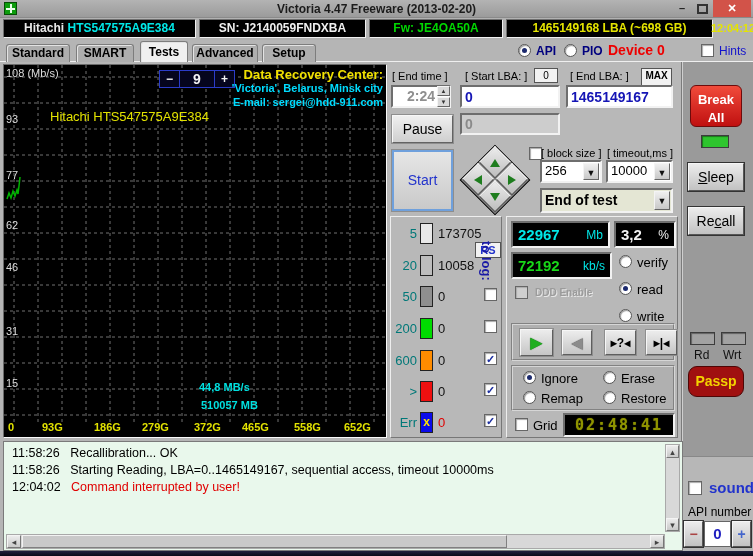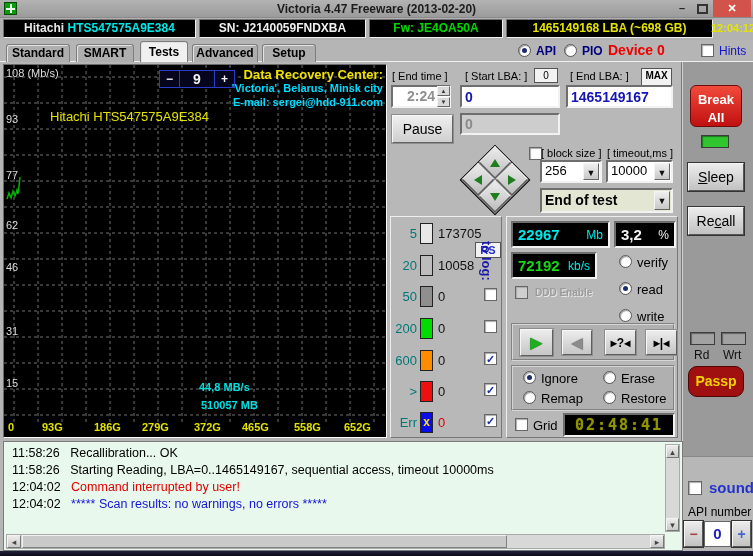--- a/index.html
+++ b/index.html
@@ -220,20 +220,21 @@
 
     <div class="field abs" style="left:3px;top:23px;width:60px;height:23px;color:#8f8f8f;text-align:center;line-height:19px;">2:24</div>
     <div class="spinbtn abs" style="left:49px;top:24px;width:13px;height:10px;">▲</div>
     <div class="spinbtn abs" style="left:49px;top:35px;width:13px;height:10px;">▼</div>
     <input class="field abs" style="left: 72px; top: 23px; width: 100px; height: 23px;" value="0">
     <input class="field abs" style="left: 178px; top: 23px; width: 107px; height: 23px;" value="1465149167">
 
     <div class="btn abs" style="left:4px;top:53px;width:61px;height:28px;line-height:26px;font-size:14px;">Pause</div>
     <input class="field dis abs" style="left: 72px; top: 51px; width: 100px; height: 22px;" readonly="" value="0">
 
+    <div id="start-btn" class="abs" style="left:4px;top:88px;width:61px;height:61px;line-height:57px;">Start</div>
     <div class="abs" style="left:72px;top:83px;width:70px;height:70px;">
       <div class="dpad-rot abs">
         <div class="dcell" style="left:0;top:0;">
             <div class="tri up"></div>
           </div>
         <div class="dcell" style="left:24px;top:0;">
             <div class="tri rt"></div>
           </div>
         <div class="dcell" style="left:0;top:24px;">
             <div class="tri lf"></div>
@@ -293,21 +294,21 @@
 
     <div class="panel abs" style="left:118px;top:154px;width:172px;height:222px;">
       <div class="lcd abs" style="left:4px;top:4px;width:99px;height:27px;">
         <span class="v" style="color: rgb(0, 232, 232);">22967</span>
         <span class="u" style="color: rgb(0, 232, 232);">Mb</span>
       </div>
       <div class="lcd abs" style="left:107px;top:4px;width:62px;height:27px;">
         <span class="v" style="color: rgb(242, 242, 242);">3,2</span>
         <span class="u" style="color: rgb(242, 242, 242);">%</span>
       </div>
-      <div class="lcd abs" style="left:4px;top:35px;width:86px;height:27px;">
+      <div class="lcd abs" style="left:4px;top:35px;width:101px;height:27px;">
         <span class="v" style="color: rgb(24, 216, 24);">72192</span>
         <span class="u" style="color:#00e8e8;">kb/s</span>
       </div>
       <div class="radio abs" style="left:112px;top:38px;"></div>
       <span class="rlabel abs" style="left:130px;top:38px;">verify</span>
       <div class="radio sel abs" style="left:112px;top:65px;"></div>
       <span class="rlabel abs" style="left:130px;top:65px;">read</span>
       <div class="radio abs" style="left:112px;top:92px;"></div>
       <span class="rlabel abs" style="left:130px;top:92px;">write</span>
       <div class="cb dis abs" style="left:8px;top:69px;"></div>
@@ -351,21 +352,20 @@
     <span class="abs" style="left:5px;top:48px;font-size:12px;">API number</span>
     <div class="graybtn abs" style="left:1px;top:64px;width:19px;height:26px;line-height:24px;color:#aa4444;font-weight:bold;">−</div>
     <div class="abs" style="left:21px;top:64px;width:27px;height:26px;background:#fff;border:1px solid #666;text-align:center;line-height:24px;font-size:15px;font-weight:bold;color:#2020c0;">0</div>
     <div class="graybtn abs" style="left:49px;top:64px;width:19px;height:26px;line-height:24px;color:#4466cc;font-weight:bold;">+</div>
   </div>
 
   <div id="logbox" class="abs">
     <div class="logline abs" style="left: 8px; top: 4px; color: rgb(0, 0, 0);"><span>11:58:26</span>&nbsp;&nbsp;&nbsp;<span>Recallibration... OK</span></div>
     <div class="logline abs" style="left: 8px; top: 21px; color: rgb(0, 0, 0);"><span>11:58:26</span>&nbsp;&nbsp;&nbsp;<span>Starting Reading, LBA=0..1465149167, sequential access, timeout 10000ms</span></div>
     <div class="logline abs" style="left:8px;top:38px;"><span style="color:#000;">12:04:02</span>&nbsp;&nbsp;&nbsp;<span style="color: rgb(224, 0, 0);">Command interrupted by user!</span></div>
-    <div class="logline abs" style="left:8px;top:55px;"><span style="color:#000;">12:04:02</span>&nbsp;&nbsp;&nbsp;<span style="color: rgb(19, 19, 214);">***** Scan results: no warnings, no errors *****</span></div>
 
     <div class="sb abs" style="right:2px;top:2px;width:15px;height:88px;">
       <div class="sbbtn abs" style="left:0;top:0;width:13px;height:13px;">▴</div>
       <div class="sbbtn abs" style="left:0;bottom:0;width:13px;height:13px;">▾</div>
     </div>
 
     <div class="sb abs" style="left:2px;top:92px;width:659px;height:15px;">
       <div class="sbbtn abs" style="left:0;top:0;width:14px;height:13px;">◂</div>
       <div class="sbthumb abs" style="left:15px;top:0;width:485px;height:13px;"></div>
       <div class="sbbtn abs" style="right:0;top:0;width:14px;height:13px;">▸</div>

